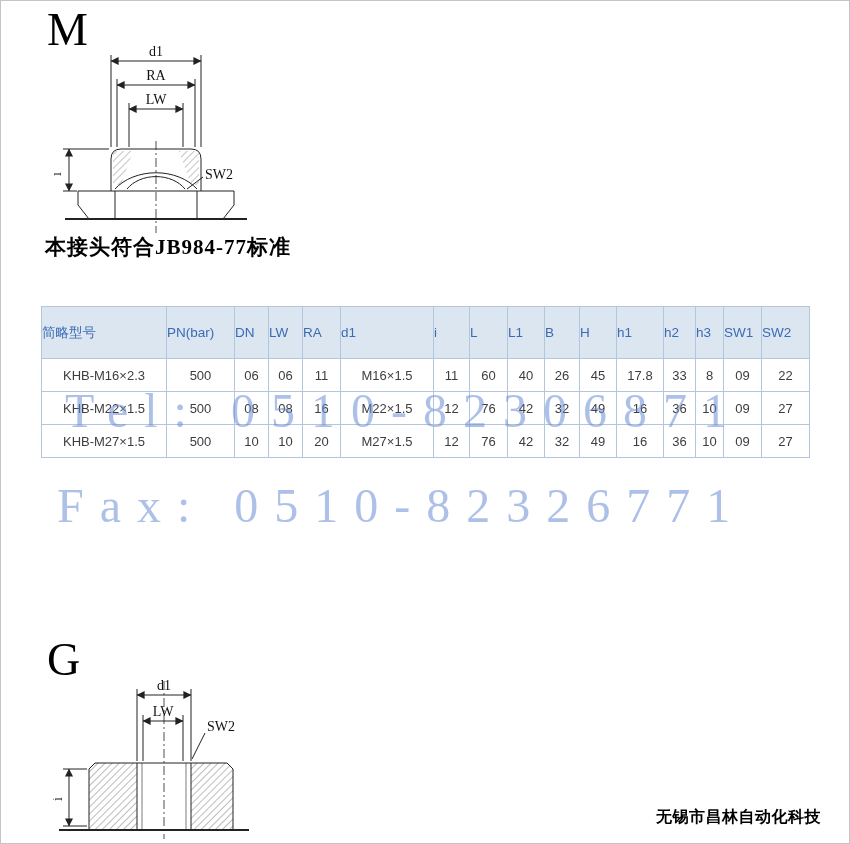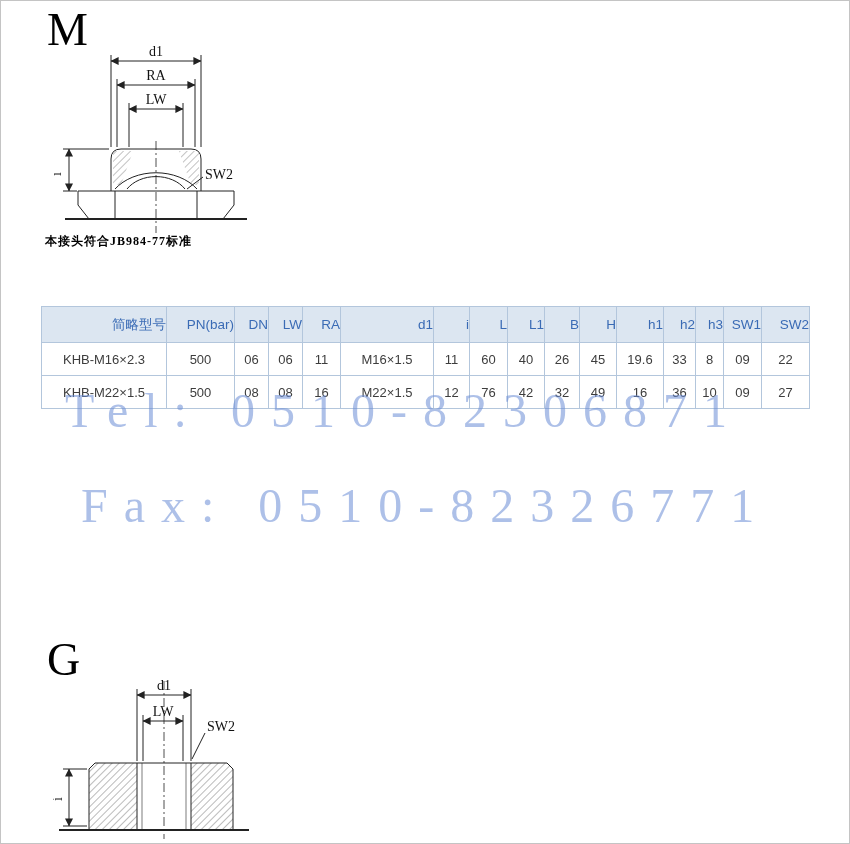--- a/index.html
+++ b/index.html
@@ -27,38 +27,38 @@
 
   svg text {
     font-family:"Liberation Serif", serif;
     font-size:14px;
     fill:#111;
   }
 
   .caption-m {
     position:absolute; left:44px; top:232px;
     font-family:"Liberation Serif", serif;
-    font-size:12px; font-weight:bold;
+    font-size:21px; font-weight:bold;
     color:#000; letter-spacing:1px;
   }
 
   .spec-table {
     position:absolute; left:40px; top:305px;
     width:768px;
     border-collapse:collapse;
     table-layout:fixed;
   }
   .spec-table th {
     background:#dce6f1;
     color:#3a6bb5;
     font-weight:normal;
     font-size:13.5px;
-    height:36px;
+    height:52px;
     border:1px solid #b3c6dc;
-    text-align:right;
+    text-align:left;
   }
   .spec-table td {
     font-size:13px;
     color:#3d3d3d;
     height:33px;
     border:1px solid #b3c6dc;
     text-align:center;
     padding:0 1px;
     background:#ffffff;
   }
@@ -67,21 +67,21 @@
     position:absolute;
     font-family:"Liberation Serif", serif;
     font-size:48px;
     letter-spacing:16px;
     color:rgba(105,140,213,0.55);
     white-space:nowrap;
     pointer-events:none;
     z-index:5;
   }
   .wm-tel { left:56px; top:382px;margin-left:8px; }
-  .wm-fax { left:56px; top:477px;margin-left:24px; }
+  .wm-fax { left:56px; top:477px; }
 
   .brand {
     position:absolute; left:655px; top:806px;
     font-size:16px; font-weight:bold; color:#000;
     letter-spacing:0.5px;
   }
 </style>
 </head>
 <body>
 
@@ -181,21 +181,21 @@
           <td>500</td>
           <td>06</td>
           <td>06</td>
           <td>11</td>
           <td>M16×1.5</td>
           <td>11</td>
           <td>60</td>
           <td>40</td>
           <td>26</td>
           <td>45</td>
-          <td>19.6</td>
+          <td>17.8</td>
           <td>33</td>
           <td>8</td>
           <td>09</td>
           <td>22</td>
         </tr>
         <tr>
           <td>KHB-M22×1.5</td>
           <td>500</td>
           <td>08</td>
           <td>08</td>
@@ -205,20 +205,38 @@
           <td>76</td>
           <td>42</td>
           <td>32</td>
           <td>49</td>
           <td>16</td>
           <td>36</td>
           <td>10</td>
           <td>09</td>
           <td>27</td>
         </tr>
+        <tr>
+          <td>KHB-M27×1.5</td>
+          <td>500</td>
+          <td>10</td>
+          <td>10</td>
+          <td>20</td>
+          <td>M27×1.5</td>
+          <td>12</td>
+          <td>76</td>
+          <td>42</td>
+          <td>32</td>
+          <td>49</td>
+          <td>16</td>
+          <td>36</td>
+          <td>10</td>
+          <td>09</td>
+          <td>27</td>
+        </tr>
       </tbody>
   </table>
 
   <div class="watermark wm-tel">Tel: 0510-82306871</div>
   <div class="watermark wm-fax">Fax: 0510-82326771</div>
 
   <div class="big-letter letter-g">G</div>
 
   <svg class="drawing-g" viewBox="0 0 210 170">
     <defs>
@@ -253,14 +271,15 @@
       <line x1="111" y1="8" x2="111" y2="166" stroke-dasharray="9 3 2 3" stroke-width="0.8"></line>
     </g>
     <g>
       <text x="111" y="17" text-anchor="middle">d1</text>
       <text x="110" y="43" text-anchor="middle">LW</text>
       <text x="154" y="58">SW2</text>
       <text x="9" y="126" transform="rotate(-90 9 126)" text-anchor="middle">i</text>
     </g>
   </svg>
 
+  <div class="brand">无锡市昌林自动化科技</div>
 
 </div>
 
 </body></html>

